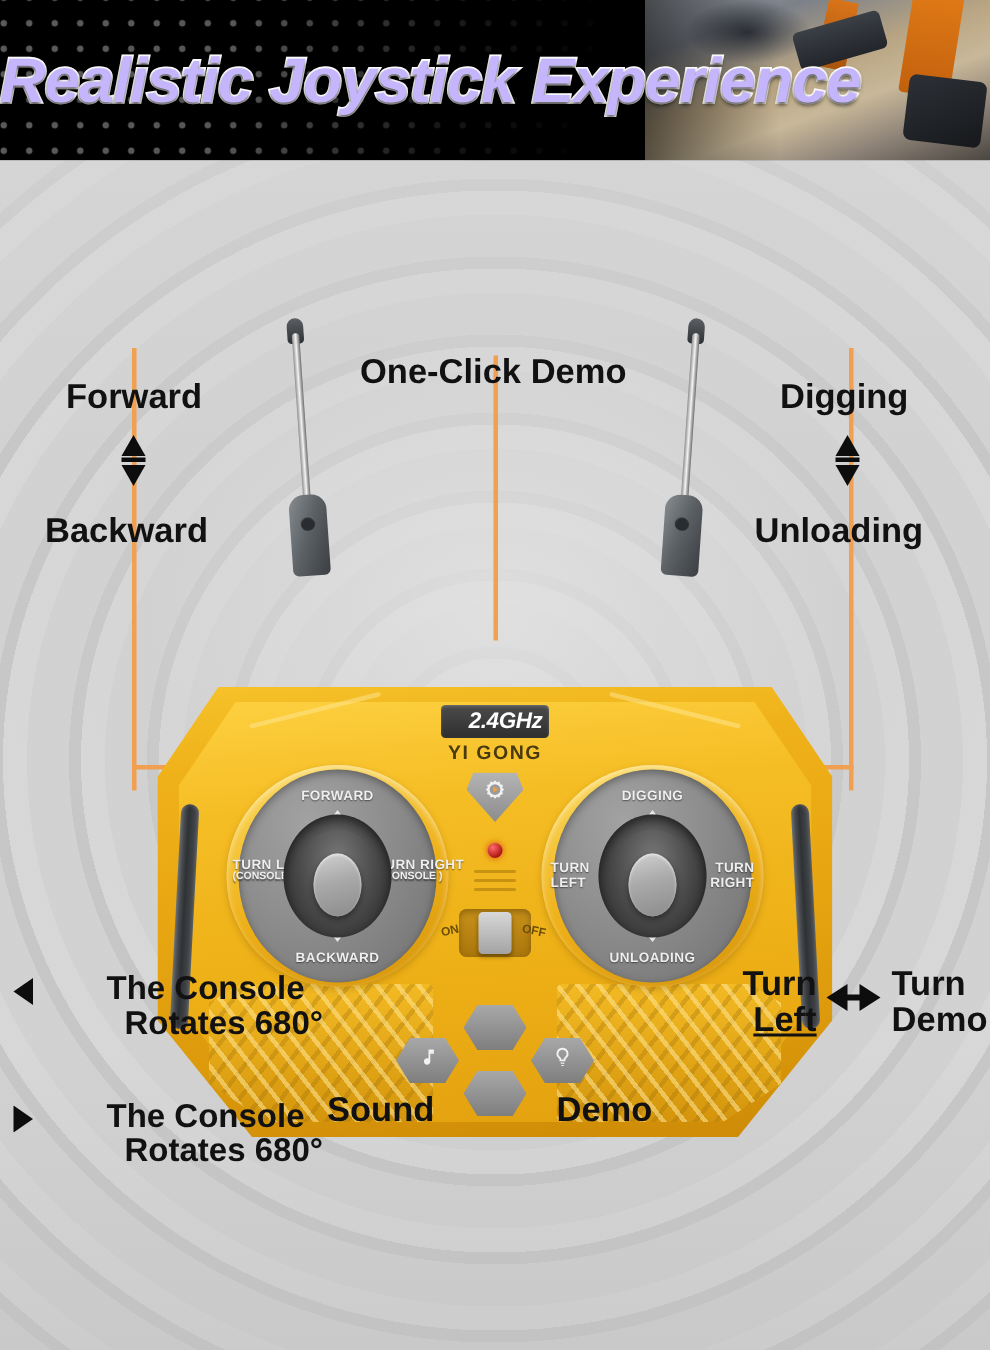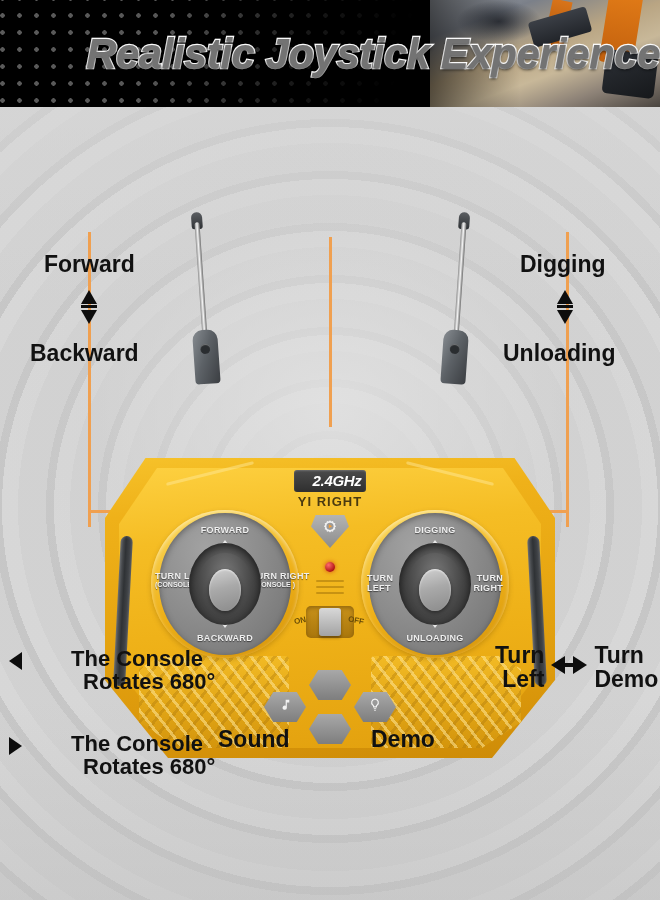--- a/index.html
+++ b/index.html
@@ -47,24 +47,24 @@
     position:absolute; right:92px; top:0px; width:20px; height:46px;
     background:linear-gradient(180deg,#d9741a,#a8540b);
     transform:rotate(12deg);
   }
   #banner .fade {
     position:absolute; right:140px; top:0; width:210px; height:107px;
     background:linear-gradient(90deg, #000 0%, rgba(0,0,0,.92) 30%, rgba(0,0,0,.45) 65%, rgba(0,0,0,0) 100%);
   }
   #banner-title {
     position:absolute; left:0; top:30px; width:660px;
-    text-align:right;
+    text-align:left;
     font-size:42px; font-weight:bold; font-style:italic;
     letter-spacing:-0.5px;
-    color:#737373;
+    color:#c4b5fd;
     -webkit-text-stroke:2.4px #ffffff;
     paint-order:stroke fill;
     text-shadow:0 2px 3px rgba(0,0,0,.65);
     white-space:nowrap;
   }
 
   
   #stage {
     position:absolute; left:0; top:107px; width:660px; height:793px;
     overflow:hidden;
@@ -339,21 +339,21 @@
           <div class="padtxt" style="left:-2px; top:60px; width:40px; text-align:left; white-space:normal;">TURN LEFT</div>
           <div class="tri left" style="left:32px; top:64px;"></div>
           <div class="padtxt" style="right:-2px; top:60px; width:42px; text-align:right; white-space:normal;">TURN RIGHT</div>
           <div class="tri right" style="right:32px; top:64px;"></div>
           <div class="stick-cup"></div>
           <div class="stick-knob"></div>
         </div>
       </div>
 
       <div class="freq-box">2.4GHz</div>
-      <div class="brand">YI RIGHT</div>
+      <div class="brand">YI GONG</div>
 
       <div class="demo-btn">
         <span style="display:block; margin-top:3px;">
           <svg width="20" height="20" viewBox="0 0 24 24" aria-hidden="true">
             <path fill="#f0f0f0" d="M12 2.6l1.5 1.6 2.1-.6.7 2.1 2.1.7-.6 2.1 1.6 1.5-1.6 1.5.6 2.1-2.1.7-.7 2.1-2.1-.6L12 17.4l-1.5-1.6-2.1.6-.7-2.1-2.1-.7.6-2.1L4.6 10l1.6-1.5-.6-2.1 2.1-.7.7-2.1 2.1.6z"></path>
             <circle cx="12" cy="10" r="4.3" fill="#9b9b9b"></circle>
             <path fill="#f2a03c" d="M10.6 7.6l4 2.4-4 2.4z"></path>
           </svg>
         </span>
       </div>
@@ -393,20 +393,21 @@
   <div class="lbl big" style="left:44px; top:145px;">Forward</div>
   <div class="arrow-v" style="left:78px; top:182px;">
     <svg width="22" height="36" viewBox="0 0 22 36" aria-hidden="true">
       <path fill="#0d0d0d" d="M11 1l8 14H3z"></path>
       <rect x="3" y="16" width="16" height="3" fill="#0d0d0d"></rect>
       <path fill="#0d0d0d" d="M11 35l8-14H3z"></path>
     </svg>
   </div>
   <div class="lbl big" style="left:30px; top:234px;">Backward</div>
 
+  <div class="lbl big" style="left:240px; top:128px;">One-Click Demo</div>
 
   <div class="lbl big" style="left:520px; top:145px;">Digging</div>
   <div class="arrow-v" style="left:554px; top:182px;">
     <svg width="22" height="36" viewBox="0 0 22 36" aria-hidden="true">
       <path fill="#0d0d0d" d="M11 1l8 14H3z"></path>
       <rect x="3" y="16" width="16" height="3" fill="#0d0d0d"></rect>
       <path fill="#0d0d0d" d="M11 35l8-14H3z"></path>
     </svg>
   </div>
   <div class="lbl big" style="left:503px; top:234px;">Unloading</div>
@@ -435,21 +436,21 @@
       <div>
         <div class="lbl mid" style="position:static;">The Console</div>
         <div class="lbl mid" style="position:static; margin-left:12px;">Rotates 680°</div>
       </div>
     </div>
   </div>
 
   <div style="position:absolute; left:495px; top:536px; display:flex; align-items:center; gap:6px;">
     <div style="text-align:right;">
       <div class="lbl big" style="position:static;">Turn</div>
-      <div class="lbl big" style="position:static;">Left</div>
+      <div class="lbl big" style="position:static;text-decoration:underline;">Left</div>
     </div>
     <span>
       <svg width="38" height="24" viewBox="0 0 38 24" aria-hidden="true">
         <path fill="#0d0d0d" d="M1 12l14-9v18z"></path>
         <rect x="14" y="10" width="10" height="4" fill="#0d0d0d"></rect>
         <path fill="#0d0d0d" d="M37 12L23 3v18z"></path>
       </svg>
     </span>
     <div>
       <div class="lbl big" style="position:static;">Turn</div>

